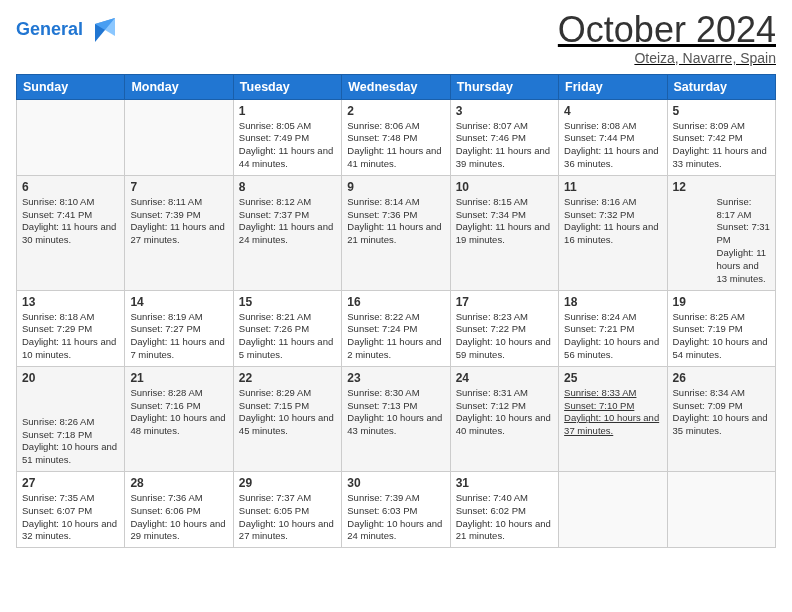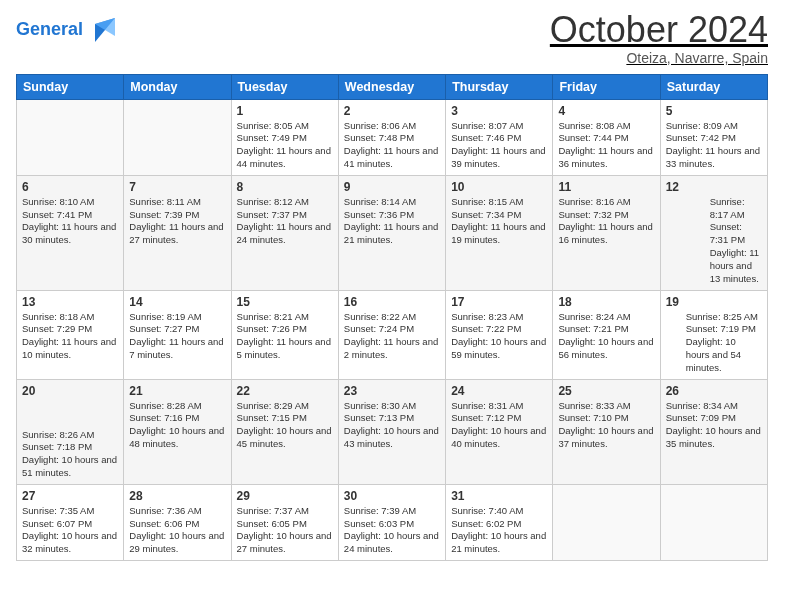--- a/index.html
+++ b/index.html
@@ -7,21 +7,21 @@
       font-family: Arial, Helvetica, sans-serif;
       background: #fff;
       width: 792px;
       height: 612px;
       overflow: hidden;
     }
     .page {
       width: 792px;
       height: 612px;
       background: #fff;
-      padding: 10px 24px 10px 16px;
+      padding: 10px 16px 10px 16px;
     }
     .header {
       display: flex;
       justify-content: space-between;
       align-items: flex-start;
       margin-bottom: 8px;
     }
     .logo {
       display: flex;
       align-items: center;
@@ -248,21 +248,21 @@
 Daylight: 10 hours and 59 minutes.</div>
           </td>
           <td>
             <span class="day-num">18</span>
             <div class="cell-text" style="white-space: pre-line;">Sunrise: 8:24 AM
 Sunset: 7:21 PM
 Daylight: 10 hours and 56 minutes.</div>
           </td>
           <td>
             <span class="day-num">19</span>
-            <div class="cell-text" style="white-space: pre-line; margin-left: 20px;">Sunrise: 8:25 AM
+            <div class="cell-text" style="white-space: pre-line;">Sunrise: 8:25 AM
 Sunset: 7:19 PM
 Daylight: 10 hours and 54 minutes.</div>
           </td>
         </tr>
         <tr>
           <td>
             <span class="day-num">20</span>
             <div class="cell-text" style="white-space: pre-line; margin-top: 31px;">Sunrise: 8:26 AM
 Sunset: 7:18 PM
 Daylight: 10 hours and 51 minutes.</div>
@@ -286,21 +286,21 @@
 Daylight: 10 hours and 43 minutes.</div>
           </td>
           <td>
             <span class="day-num">24</span>
             <div class="cell-text" style="white-space: pre-line;">Sunrise: 8:31 AM
 Sunset: 7:12 PM
 Daylight: 10 hours and 40 minutes.</div>
           </td>
           <td>
             <span class="day-num">25</span>
-            <div class="cell-text" style="white-space: pre-line;">Sunrise: 8:33 AM
+            <div class="cell-text" style="white-space: pre-line; text-decoration: underline;">Sunrise: 8:33 AM
 Sunset: 7:10 PM
 Daylight: 10 hours and 37 minutes.</div>
           </td>
           <td>
             <span class="day-num">26</span>
             <div class="cell-text" style="white-space: pre-line;">Sunrise: 8:34 AM
 Sunset: 7:09 PM
 Daylight: 10 hours and 35 minutes.</div>
           </td>
         </tr>

